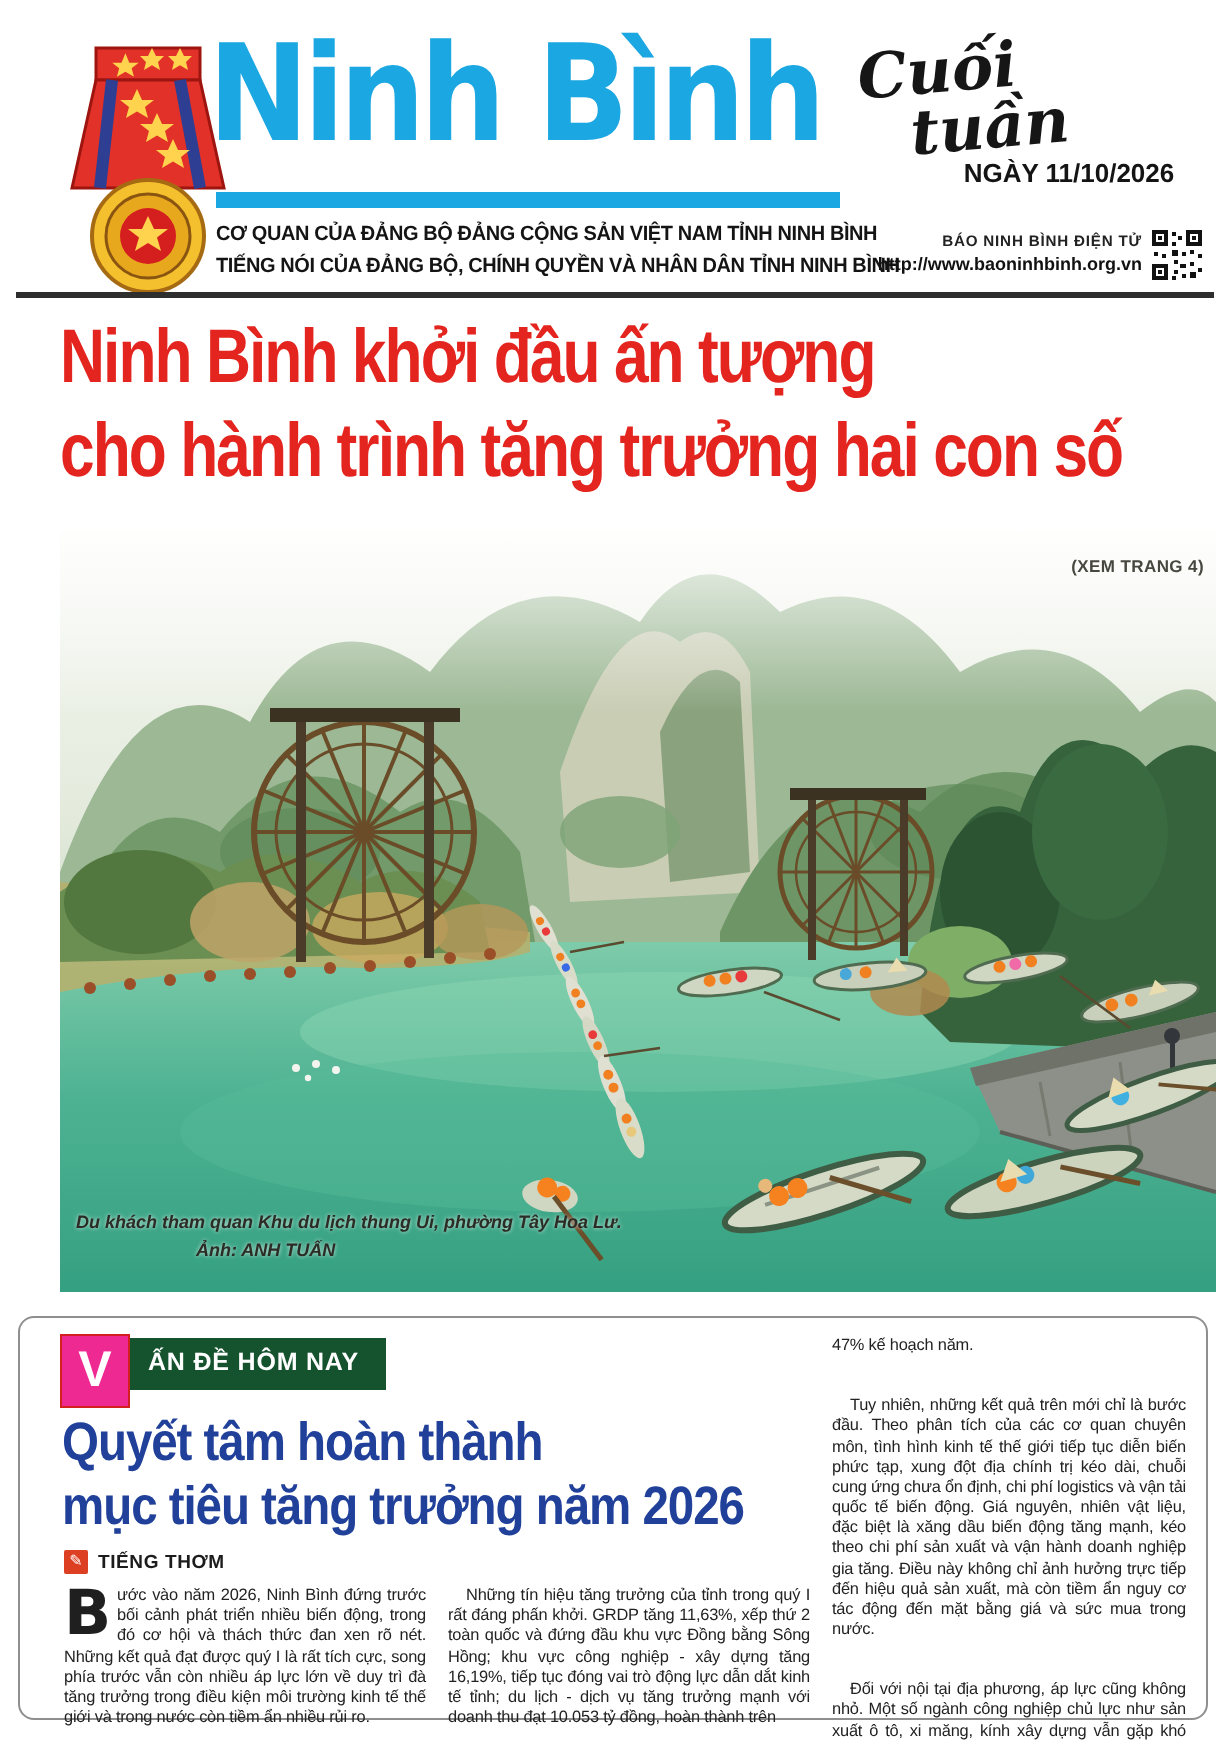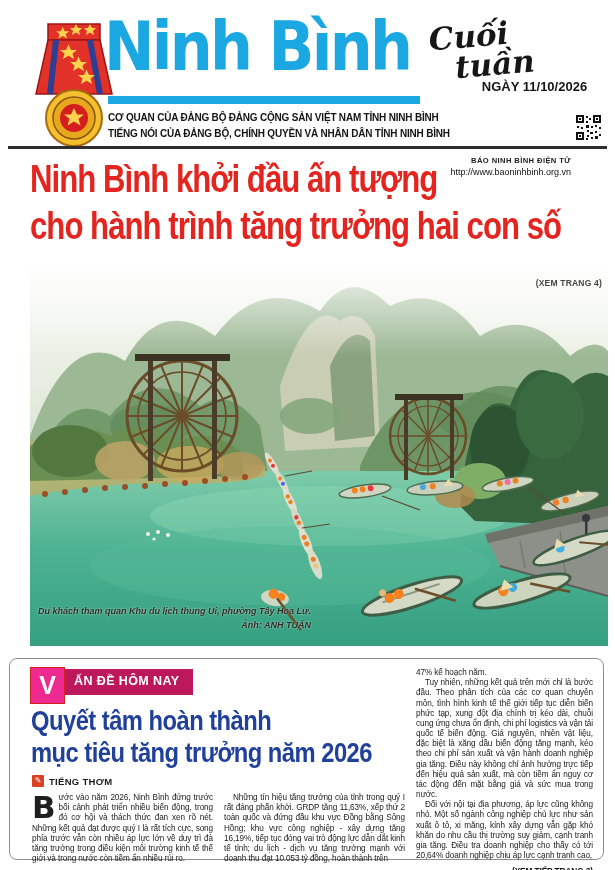--- a/index.html
+++ b/index.html
@@ -22,55 +22,55 @@
     letter-spacing:-.2px;transform:scaleX(.97);transform-origin:left top;white-space:nowrap;
   }
   .edition{
     position:absolute;left:430px;top:20px;
     font-family:"DejaVu Serif",serif;font-style:italic;font-weight:bold;
     font-size:31px;line-height:.98;color:#161616;transform:rotate(-5deg);
   }
   .edition .l2{margin-left:24px;display:block;}
   .issue-block{position:absolute;left:462px;top:79px;width:145px;text-align:center;
     font-weight:bold;font-size:13px;line-height:1.3;color:#141414;}
-  .epaper{position:absolute;right:44px;top:116px;text-align:right;line-height:1.35;margin-top:40px;}
+  .epaper{position:absolute;right:44px;top:116px;text-align:right;line-height:1.35;}
   .epaper .lbl{font-size:7.6px;letter-spacing:.4px;color:#222;font-weight:bold;}
-  .epaper .url{font-size:9px;font-weight:normal;color:#111;}
+  .epaper .url{font-size:9px;font-weight:bold;color:#111;}
   .qr{position:absolute;right:13px;top:114px;width:27px;height:27px;}
   .header-rule{position:absolute;left:8px;right:8px;top:146px;height:3px;background:#2e2e2e;}
 
   
   .lead-headline{
     position:absolute;left:30px;top:156px;width:585px;
     color:#e4251f;font-weight:bold;font-size:38px;line-height:1.24;
     letter-spacing:-1.2px;white-space:nowrap;
     transform:scaleX(.82);transform-origin:left top;
   }
 
   
   .photo{position:absolute;left:30px;top:266px;width:578px;height:380px;overflow:hidden;background:#14b8a6;}
   .photo svg{display:block;}
   .see-page{
     position:absolute;top:12px;right:6px;font-size:8.5px;font-weight:bold;color:#474740;
     letter-spacing:.2px;
   }
   .caption{
     position:absolute;left:8px;bottom:14px;font-size:9px;font-weight:bold;font-style:italic;
-    color:#2c2c26;text-shadow:0 0 2px rgba(255,255,255,.75);line-height:1.5;text-align:right;
-  }
-  .caption .credit{margin-left:120px;}
+    color:#2c2c26;text-shadow:0 0 2px rgba(255,255,255,.75);line-height:1.5;
+  }
+  .caption .credit{margin-left:60px;}
 
   
   .box{
     position:absolute;left:9px;top:658px;width:593px;height:200px;
     border:1.5px solid #8f8f8f;border-radius:8px;background:#fff;
   }
   .kicker{position:absolute;left:20px;top:8px;height:34px;}
   .kicker-strip{
-    position:absolute;left:14px;top:2px;height:17px;background:#be185d;
+    position:absolute;left:14px;top:2px;height:17px;background:#14532d;
     color:#fff;font-weight:bold;font-size:12.5px;letter-spacing:.4px;
     padding:5px 14px 4px 30px;white-space:nowrap;
   }
   .kicker-v{
     position:absolute;left:0;top:0;width:33px;height:35px;background:#ee2a92;
     border:1.5px solid #d41f1f;color:#fff;font-weight:bold;font-size:25px;
     display:flex;align-items:center;justify-content:center;z-index:2;
   }
   .article-headline{
     position:absolute;left:21px;top:46px;width:460px;
@@ -89,21 +89,21 @@
   .bcol p{margin:0;}
   .dropcap{
     float:left;font-size:31px;line-height:24px;font-weight:bold;color:#1f1f1f;
     padding:2px 3px 0 0;font-family:"DejaVu Sans",sans-serif;
   }
   .col3{
     position:absolute;left:406px;top:9px;width:177px;
     font-size:8.2px;line-height:1.24;text-align:justify;color:#222;letter-spacing:-.1px;
   }
   .col3 p{margin:0;}
-  .col3 p.ind{text-indent:9px;}
+  .col3 p.ind{text-indent:9px;margin-top:20px;}
   .continue{text-align:right;font-weight:bold;font-size:8.3px;margin-top:5px;color:#111;}
 </style>
 </head>
 <body>
 
 <div>
 
   <svg class="medal" viewBox="0 0 92 126" xmlns="http://www.w3.org/2000/svg">
     <rect x="20" y="2" width="52" height="16" fill="#e23128" stroke="#9e1510" stroke-width="1.5"></rect>
     <polygon points="33,10 35.5,4 38,10 44,10 39.5,13.5 41,19 35.5,15.8 30,19 31.5,13.5 27,10" fill="#ffd34d" transform="scale(0.78) translate(9,2)"></polygon>

